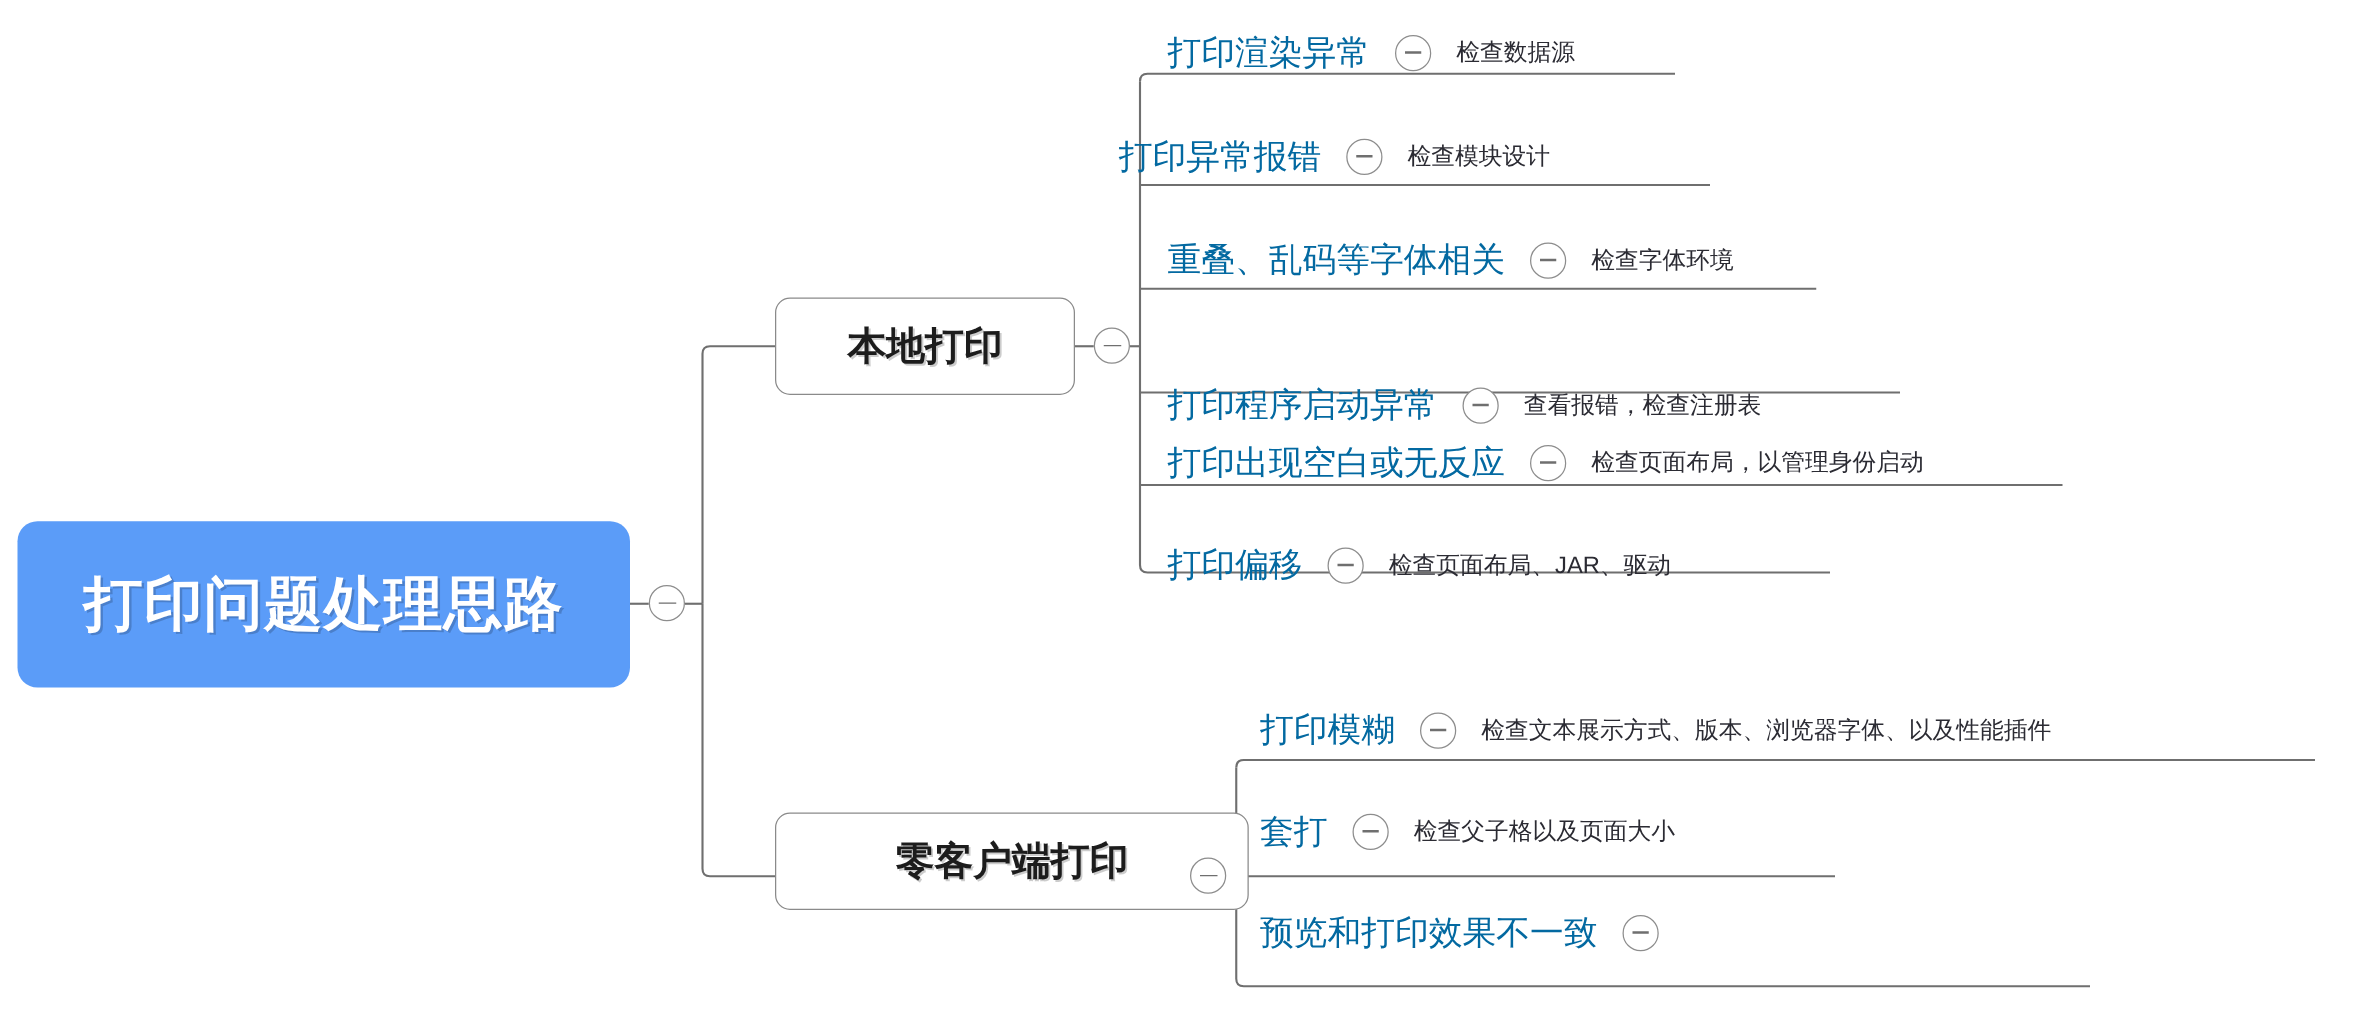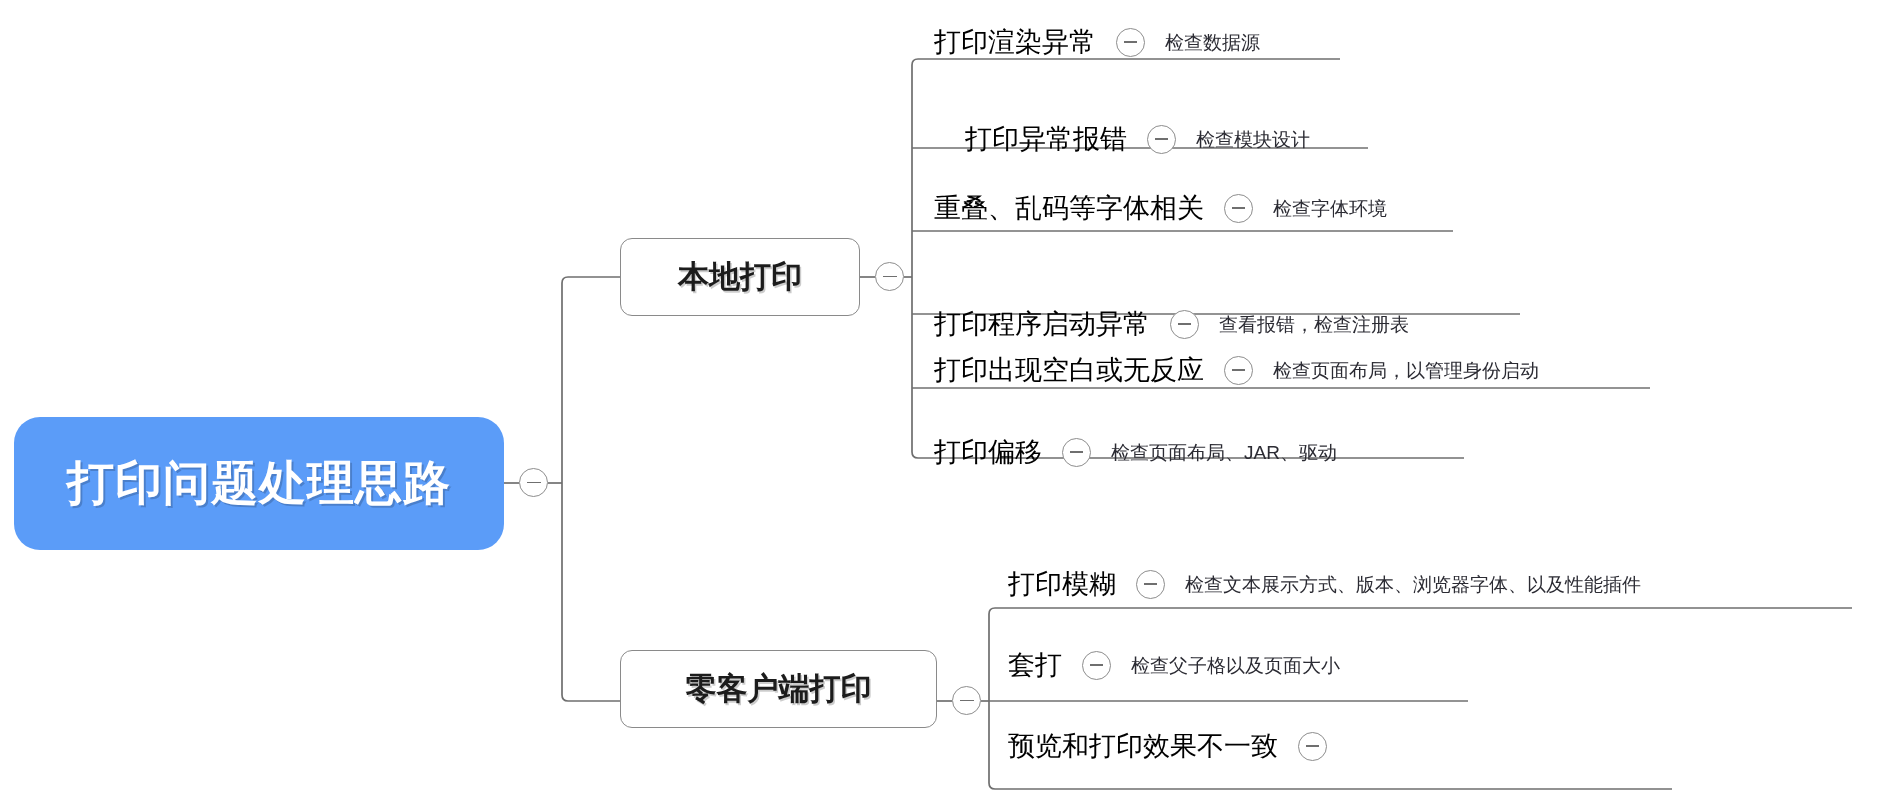--- a/index.html
+++ b/index.html
@@ -29,21 +29,21 @@
   }
 
   
   .root-node {
     position: absolute;
     left: 14px;
     top: 417px;
     width: 490px;
     height: 133px;
     background: #5b9cf8;
-    border-radius: 26px;
+    border-radius: 16px;
     display: flex;
     align-items: center;
     justify-content: center;
     box-sizing: border-box;
   }
   .root-label {
     color: #ffffff;
     font-size: 47px;
     font-weight: bold;
     letter-spacing: 1px;
@@ -64,32 +64,32 @@
     text-align: right;
   }
   .branch-label {
     color: #1c1c1c;
     font-size: 31px;
     font-weight: bold;
     white-space: nowrap;
     text-shadow: 1.5px 1.5px 0 rgba(0,0,0,0.20);
   }
   #branch-local { left: 620px; top: 238px; width: 240px; height: 78px; }
-  #branch-zero  { left: 620px; top: 650px; width: 317px; height: 78px; }
+  #branch-zero  { left: 620px; top: 650px; width: 379px; height: 78px; }
 
   
   .leaf {
     position: absolute;
     display: flex;
     align-items: center;
     white-space: nowrap;
     height: 44px;
   }
   .leaf-text {
-    color: #000000;
+    color: #0369a1;
     font-size: 27px;
     line-height: 1;
   }
   .leaf-sub {
     color: #2b2b33;
     font-size: 19px;
     line-height: 1;
   }
   .collapse-dot {
     display: inline-flex;
@@ -179,21 +179,21 @@
     </div>
 
   <div class="leaf" style="left:934px; top:20px;">
     <span class="leaf-text">打印渲染异常</span>
     <span class="collapse-dot">
         <i></i>
       </span>
     <span class="leaf-sub">检查数据源</span>
   </div>
 
-  <div class="leaf" style="left:965px; top:103px;margin-top:14px;">
+  <div class="leaf" style="left:895px; top:103px;">
     <span class="leaf-text">打印异常报错</span>
     <span class="collapse-dot">
         <i></i>
       </span>
     <span class="leaf-sub">检查模块设计</span>
   </div>
 
   <div class="leaf" style="left:934px; top:186px;">
     <span class="leaf-text">重叠、乱码等字体相关</span>
     <span class="collapse-dot">

